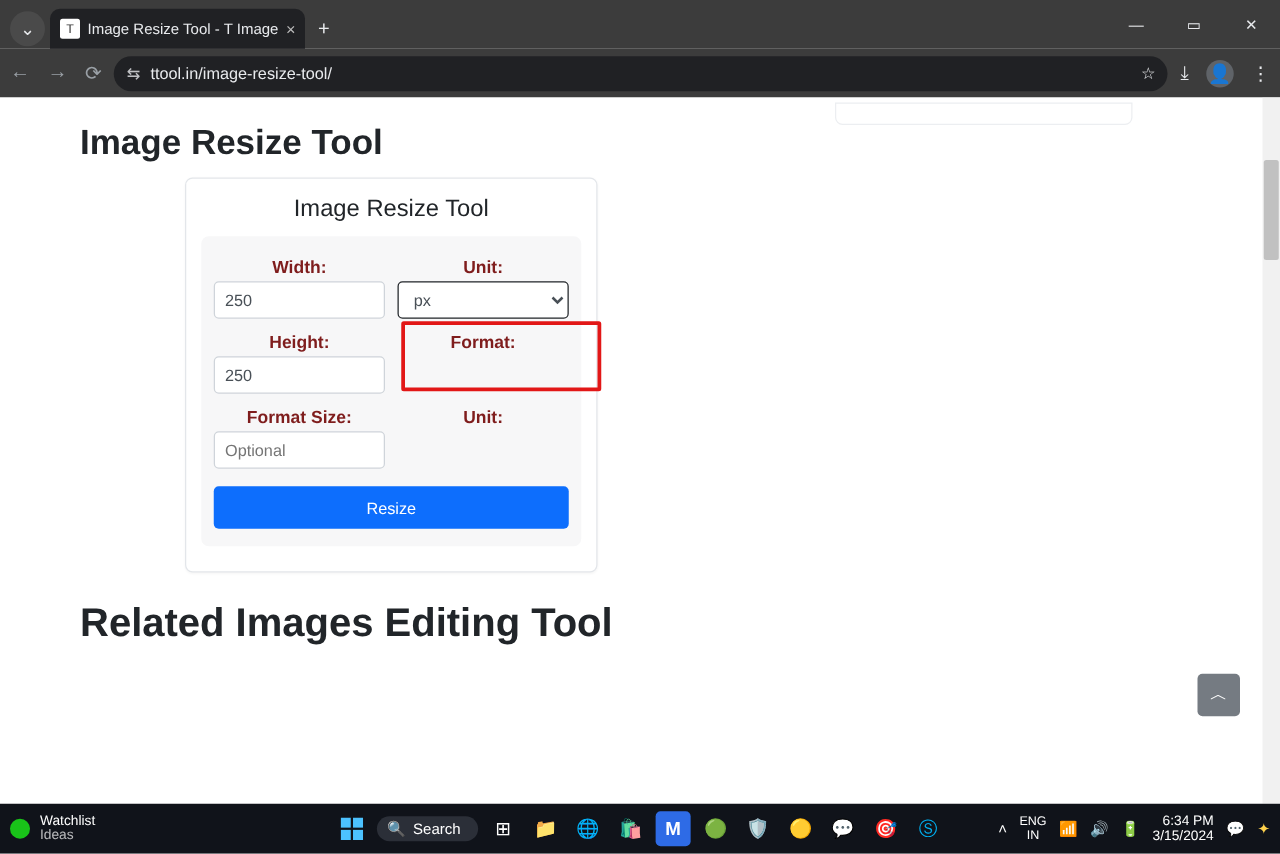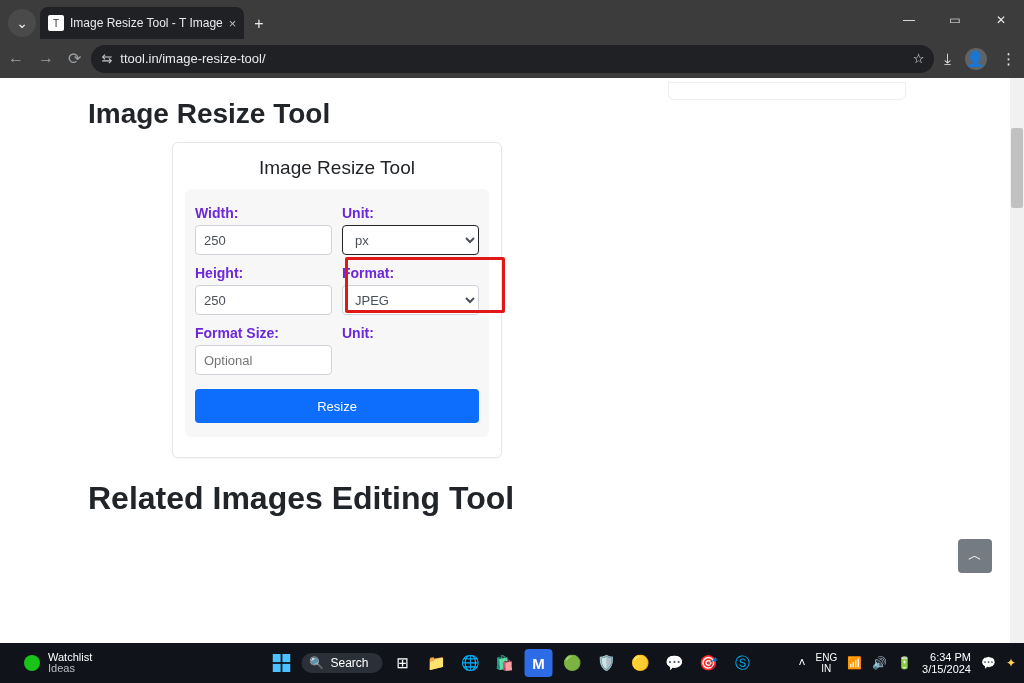--- a/index.html
+++ b/index.html
@@ -54,37 +54,37 @@
   .toolbar-right { display:flex; gap:14px; align-items:center;}
   .toolbar-right span { font-size:15px; cursor:pointer;}
   .avatar{width:22px;height:22px;border-radius:50%;background:#5f6368;display:flex;align-items:center;justify-content:center;font-size:12px;}
 
   
   .viewport {
     position:absolute; left:0; right:0; top:78px; bottom:40px;
     background:#ffffff; overflow:hidden;
   }
   .content-col {
-    margin-left:86px; width: 520px; position:relative;
+    margin-left:62px; width: 520px; position:relative;
   }
   h1.page-title { font-size:28px; font-weight:700; color:#212529; margin:20px 0 12px 2px;}
   .tool-card {
     margin-left:86px; width:330px; background:#ffffff;
     border:1px solid #e3e6ea; border-radius:6px;
     padding:10px 0 20px;
     box-shadow:0 1px 2px rgba(0,0,0,.04);
   }
   .tool-card h2 { text-align:center; font-size:19px; font-weight:500; color:#212529; margin:4px 0 10px;}
   .form {
     margin:0 12px; background:#f7f7f8; border-radius:6px;
     padding:10px 10px 14px;
   }
   .row { display:flex; gap:10px; margin-bottom:4px; position:relative;}
   .col { flex:1; }
-  .lbl { display:block; text-align:left; font-size:14px; font-weight:700; color:#6d28d9; margin:6px 0 4px;}
+  .lbl { display:block; text-align:center; font-size:14px; font-weight:700; color:#7f1d1d; margin:6px 0 4px;}
   .inp, .sel {
     width:100%; height:30px; border:1px solid #cfd4da; border-radius:4px;
     background:#ffffff; font-size:13px; padding:0 8px; color:#495057;
   }
   .sel { appearance:auto; }
   .highlight-box {
     position:absolute; border:3px solid #e21717; border-radius:2px;
     pointer-events:none;
   }
   .resize-btn {
@@ -122,21 +122,21 @@
     position:absolute; right:1px; top:50px; width:12px; height:80px;
     background:#c1c1c1; border-radius:2px;
   }
 
   
   .taskbar {
     position:absolute; left:0; right:0; bottom:0; height:40px;
     background:#10131a; display:flex; align-items:center;
     color:#ffffff; font-size:11px;
   }
-  .tb-left { display:flex; align-items:center; gap:8px; padding-left:24px;}
+  .tb-left { display:flex; align-items:center; gap:8px; padding-left:8px;}
   .tb-widget-dot{width:16px;height:16px;border-radius:50%;background:#19c319;}
   .tb-widget-text{display:flex;flex-direction:column;line-height:11px;}
   .tb-center { position:absolute; left:50%; transform:translateX(-50%); display:flex; align-items:center; gap:6px;}
   .search-box {
     display:flex; align-items:center; gap:6px;
     background:#2b2f38; border-radius:16px; padding:3px 14px 3px 8px;
     font-size:12px;
   }
   .tb-icon {
     width:28px;height:28px;border-radius:4px;
@@ -213,23 +213,20 @@
           </div>
         </div>
 
         <div class="row" style="position:relative;">
           <div class="col">
             <span class="lbl">Height:</span>
             <input class="inp" value="250" style="">
           </div>
           <div class="col">
             <span class="lbl">Format:</span>
-            <select class="sel">
-              <option>JPEG</option>
-            </select>
           </div>
           <div class="highlight-box" style="left:150px; top:-2px; width:160px; height:56px;"></div>
         </div>
 
         <div class="row">
           <div class="col">
             <span class="lbl">Format Size:</span>
             <input class="inp" placeholder="Optional" style="">
           </div>
           <div class="col">

